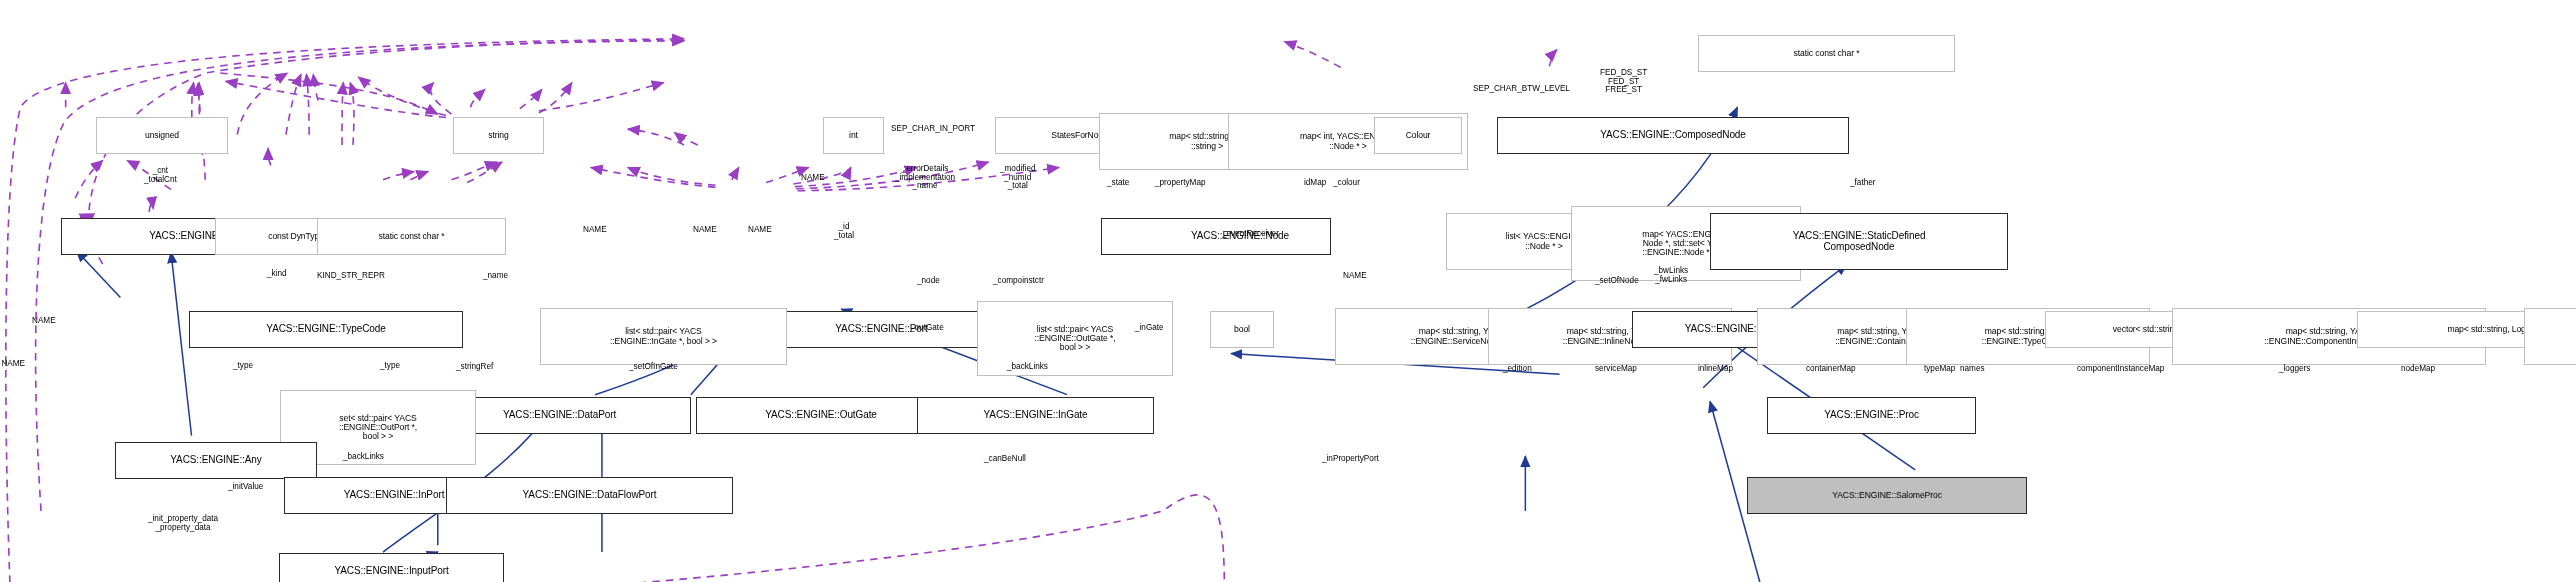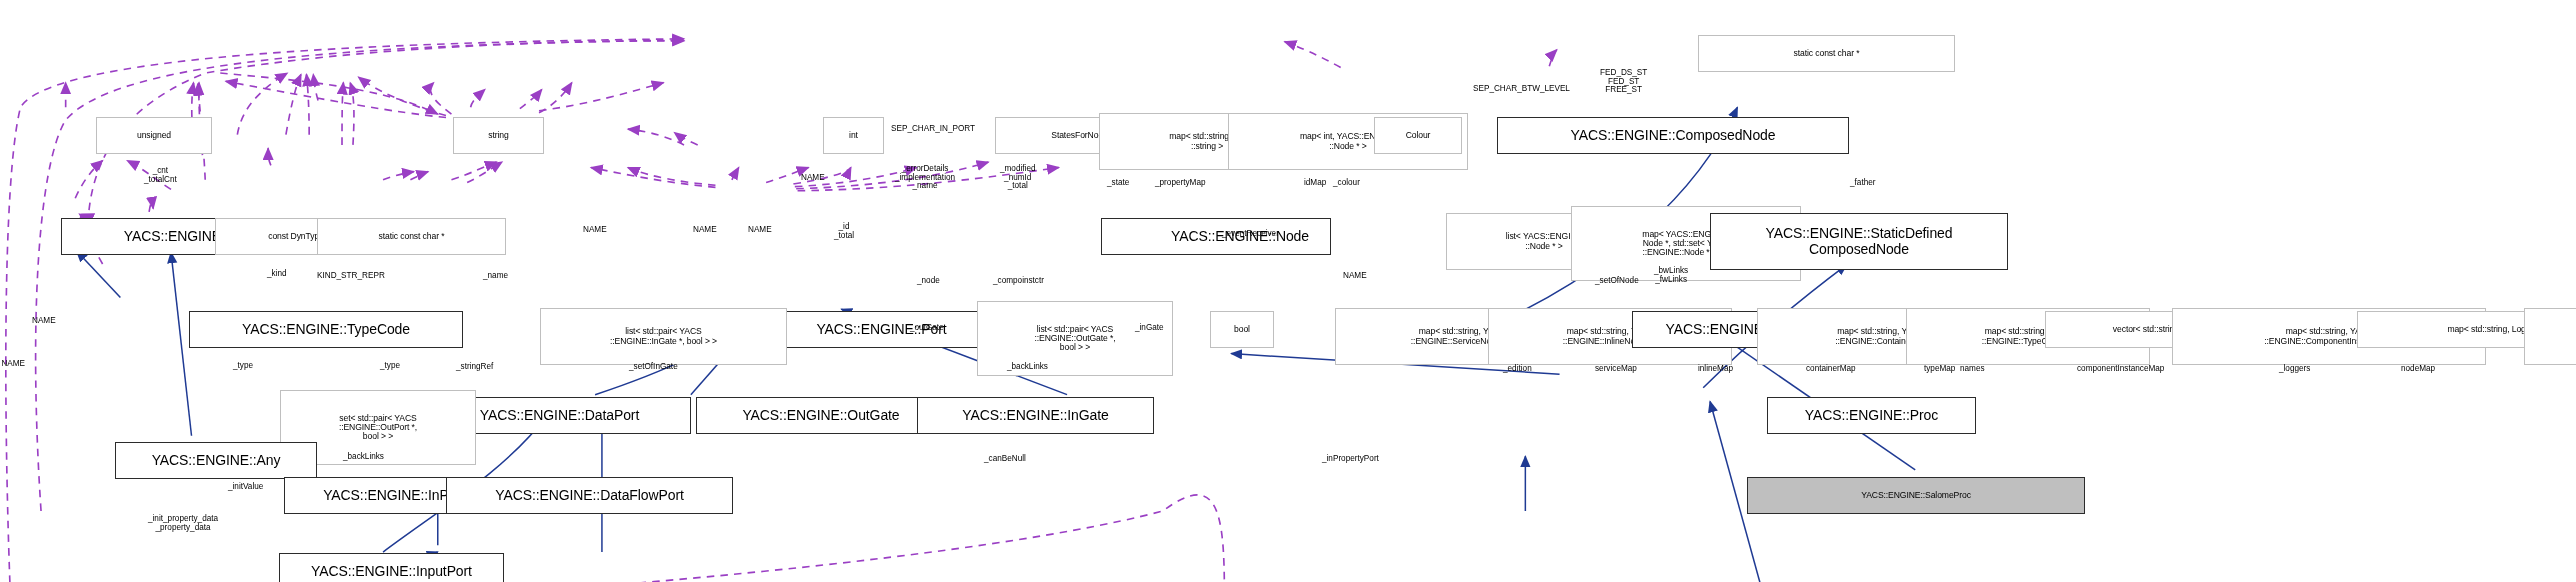--- a/index.html
+++ b/index.html
@@ -38,21 +38,21 @@
     letter-spacing: -0.1px;
   }
   
   .node.plain {
     border: 0.7px solid #bfbfbf;
     font-size: 8.6px;
   }
   
   .node.klass {
     border: 1.4px solid #2b2b2b;
-    font-size: 14px;
+    font-size: 10px;
   }
   
   .node.focus {
     border: 1.4px solid #2b2b2b;
     background: #bfbfbf;
     font-size: 8.6px;
   }
   .edge-label {
     position: absolute;
     font-family: "Liberation Sans", "DejaVu Sans", sans-serif;
@@ -175,21 +175,21 @@
 
       <path d="M2580,830 L2500,540"></path>
       <path d="M2490,520 C2550,460 2620,400 2700,340"></path>
 
       <path d="M2230,700 L2230,620"></path>
 
       <path d="M2280,500 L1800,470"></path>
     </g>
   </svg>
 <div class="node plain" style="left: 1698px; top: 3.4px; width: 257px; height: 37px;">static const char *</div>
-    <div class="node plain" style="left: 96px; top: 85px; width: 116px; height: 37px;">unsigned</div>
+    <div class="node plain" style="left: 96px; top: 85px; width: 132px; height: 37px;">unsigned</div>
     <div class="node plain" style="left: 453px; top: 85px; width: 91px; height: 37px;">string</div>
     <div class="node plain" style="left: 823px; top: 85px; width: 61px; height: 37px;">int</div>
     <div class="node plain" style="left: 995px; top: 85px; width: 169px; height: 37px;">StatesForNode</div>
     <div class="node plain" style="left: 1099px; top: 81px; width: 216px; height: 57px;">map&lt; std::string, std
 ::string &gt;</div>
     <div class="node plain" style="left: 1228px; top: 81px; width: 240px; height: 57px;">map&lt; int, YACS::ENGINE
 ::Node * &gt;</div>
     <div class="node plain" style="left: 1374px; top: 85px; width: 88px; height: 37px;">Colour</div>
     <div class="node klass" style="left: 1497px; top: 85px; width: 352px; height: 37px;">YACS::ENGINE::ComposedNode</div>
     <div class="node klass" style="left: 61px; top: 186px; width: 301px; height: 37px;">YACS::ENGINE::RefCounter</div>
@@ -229,21 +229,21 @@
     <div class="node klass" style="left: 428px; top: 365px; width: 263px; height: 37px;">YACS::ENGINE::DataPort</div>
     <div class="node klass" style="left: 696px; top: 365px; width: 250px; height: 37px;">YACS::ENGINE::OutGate</div>
     <div class="node klass" style="left: 917px; top: 365px; width: 237px; height: 37px;">YACS::ENGINE::InGate</div>
     <div class="node plain" style="left: 280px; top: 358px; width: 196px; height: 75px;">set&lt; std::pair&lt; YACS
 ::ENGINE::OutPort *,
 bool &gt; &gt;</div>
     <div class="node klass" style="left: 1767px; top: 365px; width: 209px; height: 37px;">YACS::ENGINE::Proc</div>
     <div class="node klass" style="left: 115px; top: 410px; width: 202px; height: 37px;">YACS::ENGINE::Any</div>
     <div class="node klass" style="left: 284px; top: 445px; width: 220px; height: 37px;">YACS::ENGINE::InPort</div>
     <div class="node klass" style="left: 446px; top: 445px; width: 287px; height: 37px;">YACS::ENGINE::DataFlowPort</div>
-    <div class="node focus" style="left: 1747px; top: 445px; width: 338px; height: 37px;">YACS::ENGINE::SalomeProc</div>
+    <div class="node focus" style="left: 1747px; top: 445px; width: 280px; height: 37px;">YACS::ENGINE::SalomeProc</div>
     <div class="node klass" style="left: 279px; top: 521px; width: 225px; height: 37px;">YACS::ENGINE::InputPort</div>
     <div class="node klass" style="left: 111px; top: 573px; width: 301px; height: 37px;">YACS::ENGINE::InPropertyPort</div>
     <div class="edge-label" style="left: 144px; top: 135px;">_cnt
 _totalCnt</div>
     <div class="edge-label" style="left: 267px; top: 238px;">_kind</div>
     <div class="edge-label" style="left: 317px; top: 240px;">KIND_STR_REPR</div>
     <div class="edge-label" style="left: 32px; top: 285px;">NAME</div>
     <div class="edge-label" style="left: 1.4px; top: 328px;">NAME</div>
     <div class="edge-label" style="left: 583px; top: 194px;">NAME</div>
     <div class="edge-label" style="left: 693px; top: 194px;">NAME</div>

